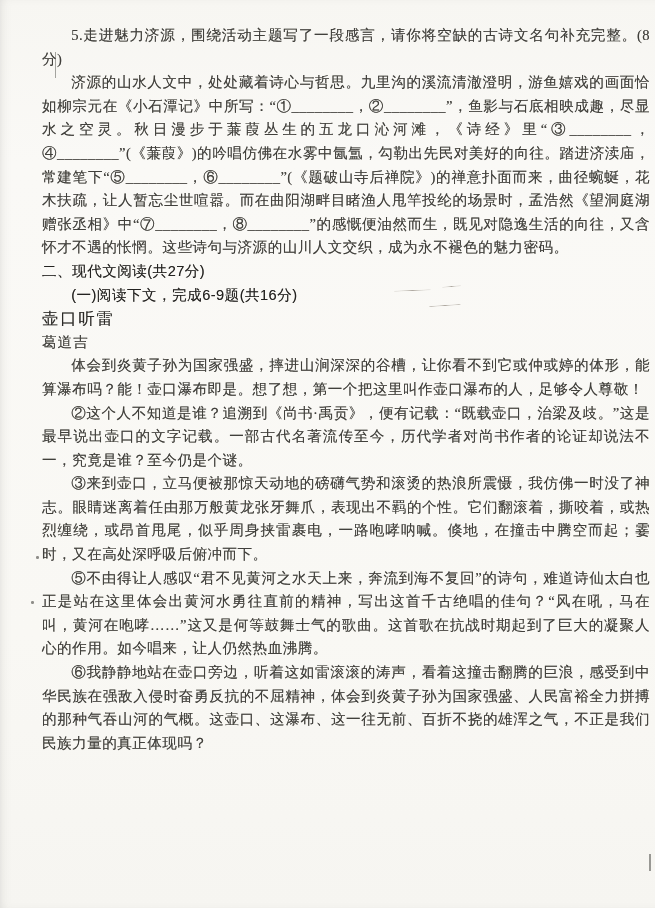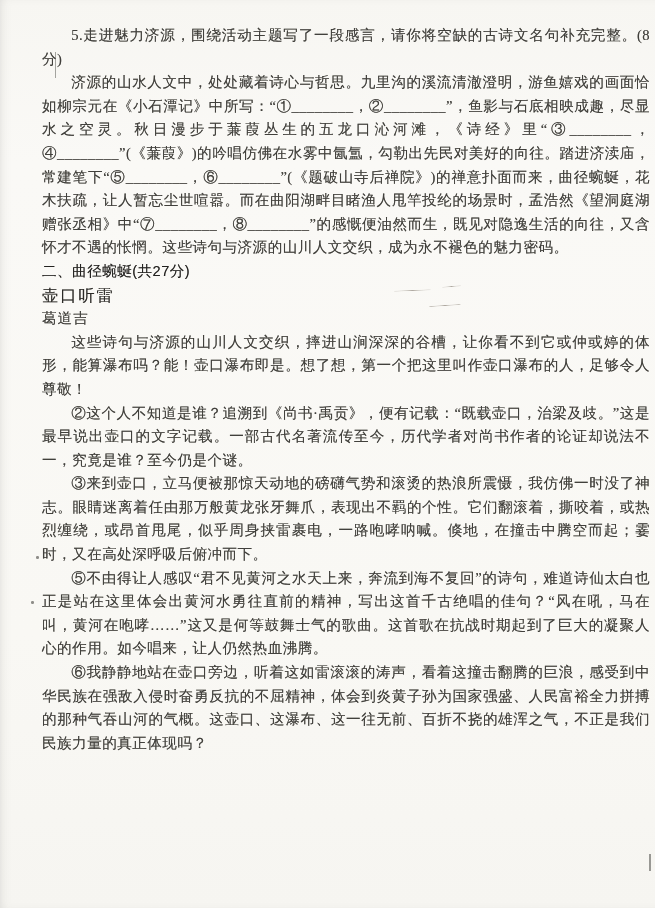--- a/index.html
+++ b/index.html
@@ -70,25 +70,26 @@
   <div class="artifact pen-stroke pen-stroke-3"></div>
   <div class="artifact stray-dot stray-dot-1"></div>
   <div class="artifact stray-dot stray-dot-2"></div>
   <div class="artifact edge-tick-right"></div>
 
   <div class="content">
 
     <p class="indent">5.走进魅力济源，围绕活动主题写了一段感言，请你将空缺的古诗文名句补充完整。(8分)</p>
     <p class="indent">济源的山水人文中，处处藏着诗心与哲思。九里沟的溪流清澈澄明，游鱼嬉戏的画面恰如柳宗元在《小石潭记》中所写：“①________，②________”，鱼影与石底相映成趣，尽显水之空灵。秋日漫步于蒹葭丛生的五龙口沁河滩，《诗经》里“③________，④________”(《蒹葭》)的吟唱仿佛在水雾中氤氲，勾勒出先民对美好的向往。踏进济渎庙，常建笔下“⑤________，⑥________”(《题破山寺后禅院》)的禅意扑面而来，曲径蜿蜒，花木扶疏，让人暂忘尘世喧嚣。而在曲阳湖畔目睹渔人甩竿投纶的场景时，孟浩然《望洞庭湖赠张丞相》中“⑦________，⑧________”的感慨便油然而生，既见对隐逸生活的向往，又含怀才不遇的怅惘。这些诗句与济源的山川人文交织，成为永不褪色的魅力密码。</p>
 
-    <h2 class="heading">二、曲径蜿蜒(共27分)</h2>
+    <h2 class="heading">二、现代文阅读(共27分)</h2>
+    <h3 class="heading indent">(一)阅读下文，完成6-9题(共16分)</h3>
 
     <div class="tline essay-title">壶口听雷</div>
     <div class="tline essay-author">葛道吉</div>
 
-    <p class="indent">这些诗句与济源的山川人文交织，摔进山涧深深的谷槽，让你看不到它或仲或婷的体形，能算瀑布吗？能！壶口瀑布即是。想了想，第一个把这里叫作壶口瀑布的人，足够令人尊敬！</p>
+    <p class="indent">体会到炎黄子孙为国家强盛，摔进山涧深深的谷槽，让你看不到它或仲或婷的体形，能算瀑布吗？能！壶口瀑布即是。想了想，第一个把这里叫作壶口瀑布的人，足够令人尊敬！</p>
     <p class="indent">②这个人不知道是谁？追溯到《尚书·禹贡》，便有记载：“既载壶口，治梁及歧。”这是最早说出壶口的文字记载。一部古代名著流传至今，历代学者对尚书作者的论证却说法不一，究竟是谁？至今仍是个谜。</p>
     <p class="indent">③来到壶口，立马便被那惊天动地的磅礴气势和滚烫的热浪所震慑，我仿佛一时没了神志。眼睛迷离着任由那万般黄龙张牙舞爪，表现出不羁的个性。它们翻滚着，撕咬着，或热烈缠绕，或昂首甩尾，似乎周身挟雷裹电，一路咆哮呐喊。倏地，在撞击中腾空而起；霎时，又在高处深呼吸后俯冲而下。</p>
     <p class="indent">⑤不由得让人感叹“君不见黄河之水天上来，奔流到海不复回”的诗句，难道诗仙太白也正是站在这里体会出黄河水勇往直前的精神，写出这首千古绝唱的佳句？“风在吼，马在叫，黄河在咆哮……”这又是何等鼓舞士气的歌曲。这首歌在抗战时期起到了巨大的凝聚人心的作用。如今唱来，让人仍然热血沸腾。</p>
     <p class="indent">⑥我静静地站在壶口旁边，听着这如雷滚滚的涛声，看着这撞击翻腾的巨浪，感受到中华民族在强敌入侵时奋勇反抗的不屈精神，体会到炎黄子孙为国家强盛、人民富裕全力拼搏的那种气吞山河的气概。这壶口、这瀑布、这一往无前、百折不挠的雄浑之气，不正是我们民族力量的真正体现吗？</p>
 
   </div>
 </div>
 
 </body></html>

